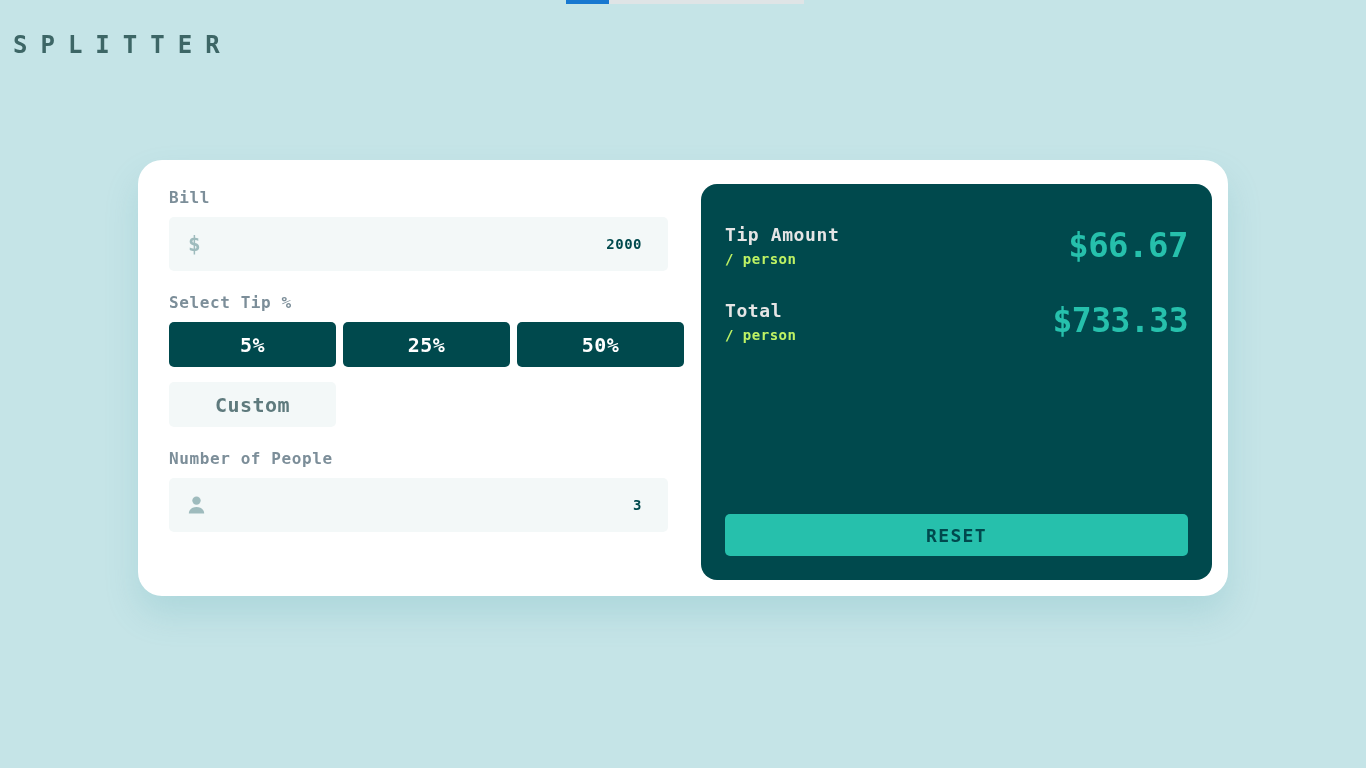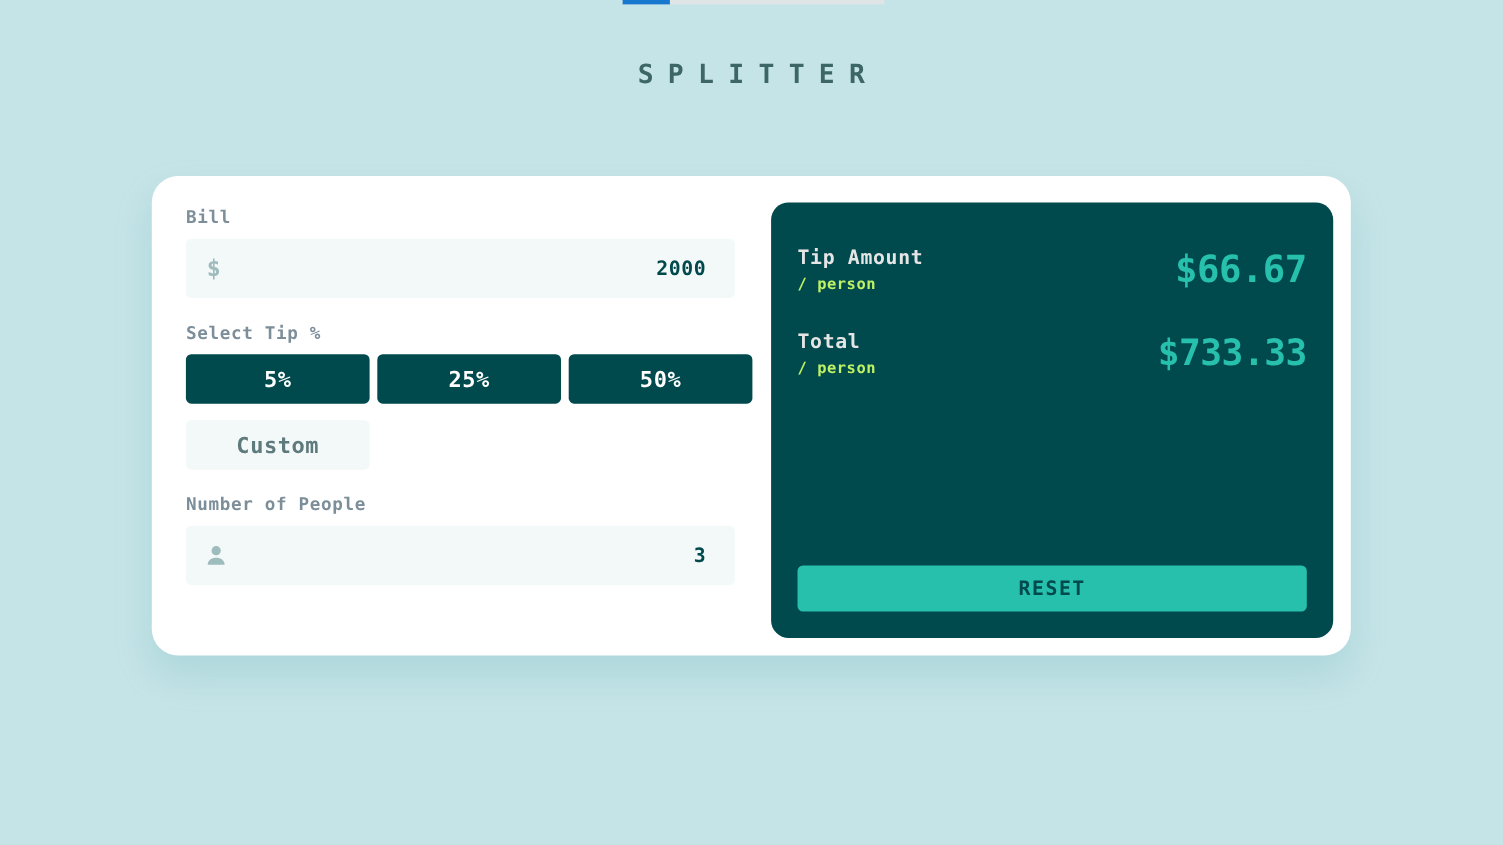--- a/index.html
+++ b/index.html
@@ -28,24 +28,24 @@
   }
   #loading-bar .fill {
     width: 42px;
     height: 4px;
     background: #1878D0;
   }
 
   
   #app-title {
     position: absolute;
-    top: 49px;
+    top: 27px;
     left: 0;
     width: 1366px;
-    text-align: center;
+    text-align: left;
     color: #3D6666;
     font-size: 24px;
     font-weight: 700;
     letter-spacing: 13px;
     line-height: 36px;
     text-indent: 13px;
   }
 
   
   #calculator-card {
@@ -96,21 +96,21 @@
     align-items: center;
   }
   .dollar-glyph {
     font-size: 21px;
     font-weight: 700;
     color: #9EBBBD;
     line-height: 1;
   }
   .amount-input .value {
     color: #00494D;
-    font-size: 18px;
+    font-size: 14px;
     font-weight: 700;
     letter-spacing: 0.5px;
   }
 
   
   #tip-grid {
     display: grid;
     grid-template-columns: repeat(3, 167px);
     gap: 15px 7px;
     margin-bottom: 22px;

